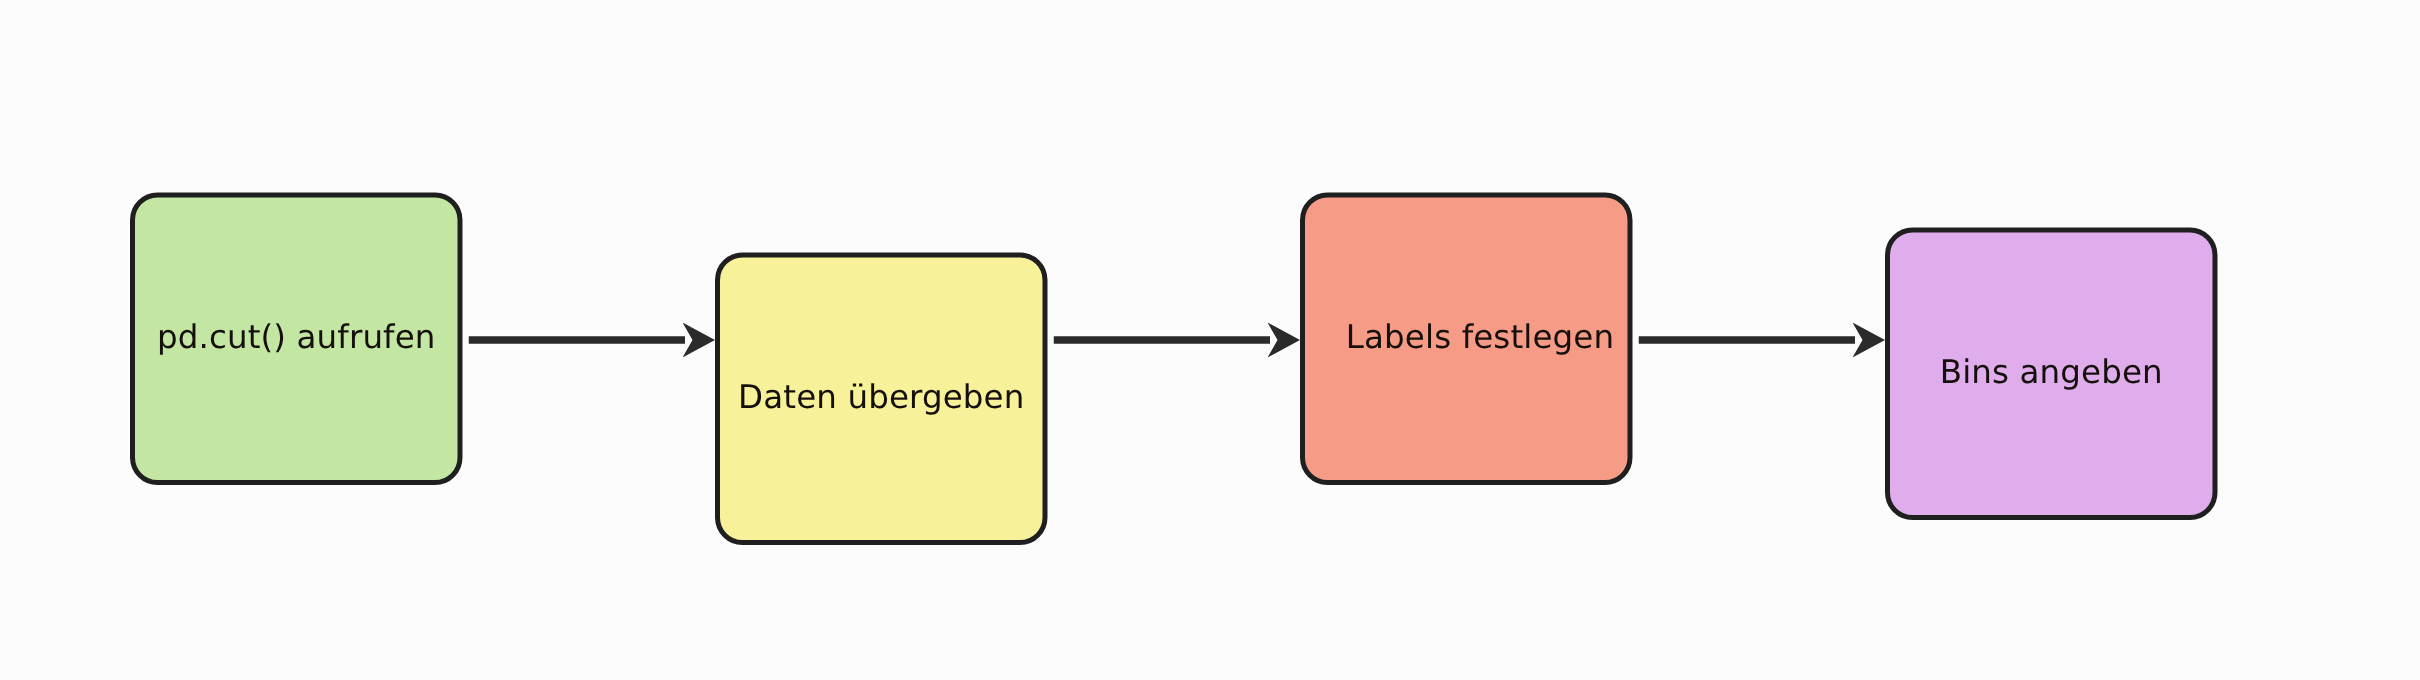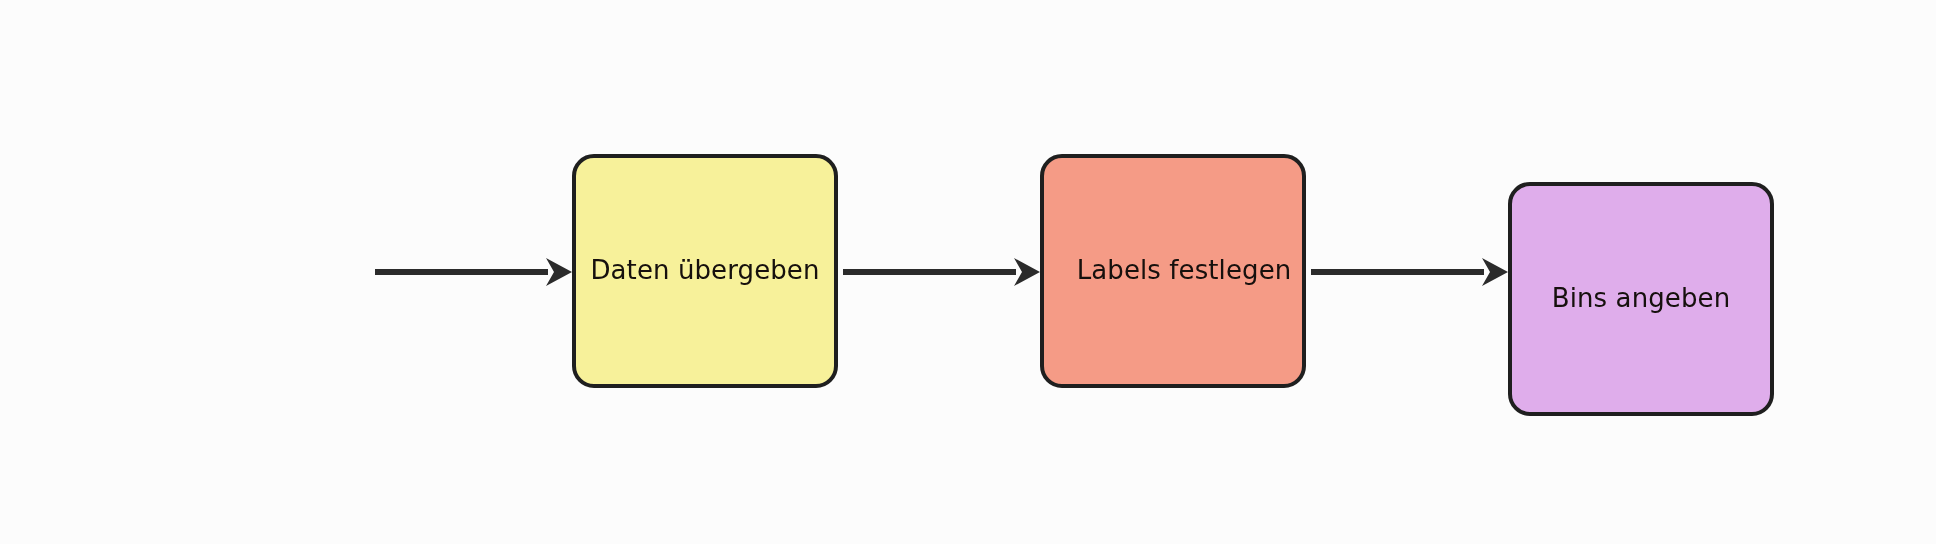--- a/index.html
+++ b/index.html
@@ -53,29 +53,32 @@
   .edge svg { display: block; }
   .edge-1 { left: 370px;  width: 204px; }
   .edge-2 { left: 838px;  width: 204px; }
   .edge-3 { left: 1306px; width: 204px; }
 </style>
 </head>
 <body>
 
 <div id="flow-canvas" style="background: rgb(252, 252, 252);">
 
+  <div class="node node-1" style="background: rgb(195, 230, 163); border-color: rgb(31, 31, 31);">
+    <span class="node-label" style="color: rgb(22, 16, 13);">pd.cut() aufrufen</span>
+  </div>
 
   <div class="edge edge-1">
     <svg width="204" height="28" viewBox="0 0 204 28" xmlns="http://www.w3.org/2000/svg" aria-hidden="true">
       <line x1="5" y1="14" x2="178" y2="14" stroke="#2b2b2b" stroke-width="6"></line>
       <polygon points="176,0 202,14 176,28 184,14" fill="#2b2b2b"></polygon>
     </svg>
   </div>
 
-  <div class="node node-2" style="background: rgb(247, 241, 154); border-color: rgb(31, 31, 31);">
+  <div class="node node-2" style="background: rgb(247, 241, 154); border-color: rgb(31, 31, 31); margin-top: 48px;">
     <span class="node-label" style="color: rgb(22, 16, 13);">Daten übergeben</span>
   </div>
 
   <div class="edge edge-2">
     <svg width="204" height="28" viewBox="0 0 204 28" xmlns="http://www.w3.org/2000/svg" aria-hidden="true">
       <line x1="5" y1="14" x2="178" y2="14" stroke="#2b2b2b" stroke-width="6"></line>
       <polygon points="176,0 202,14 176,28 184,14" fill="#2b2b2b"></polygon>
     </svg>
   </div>
 

